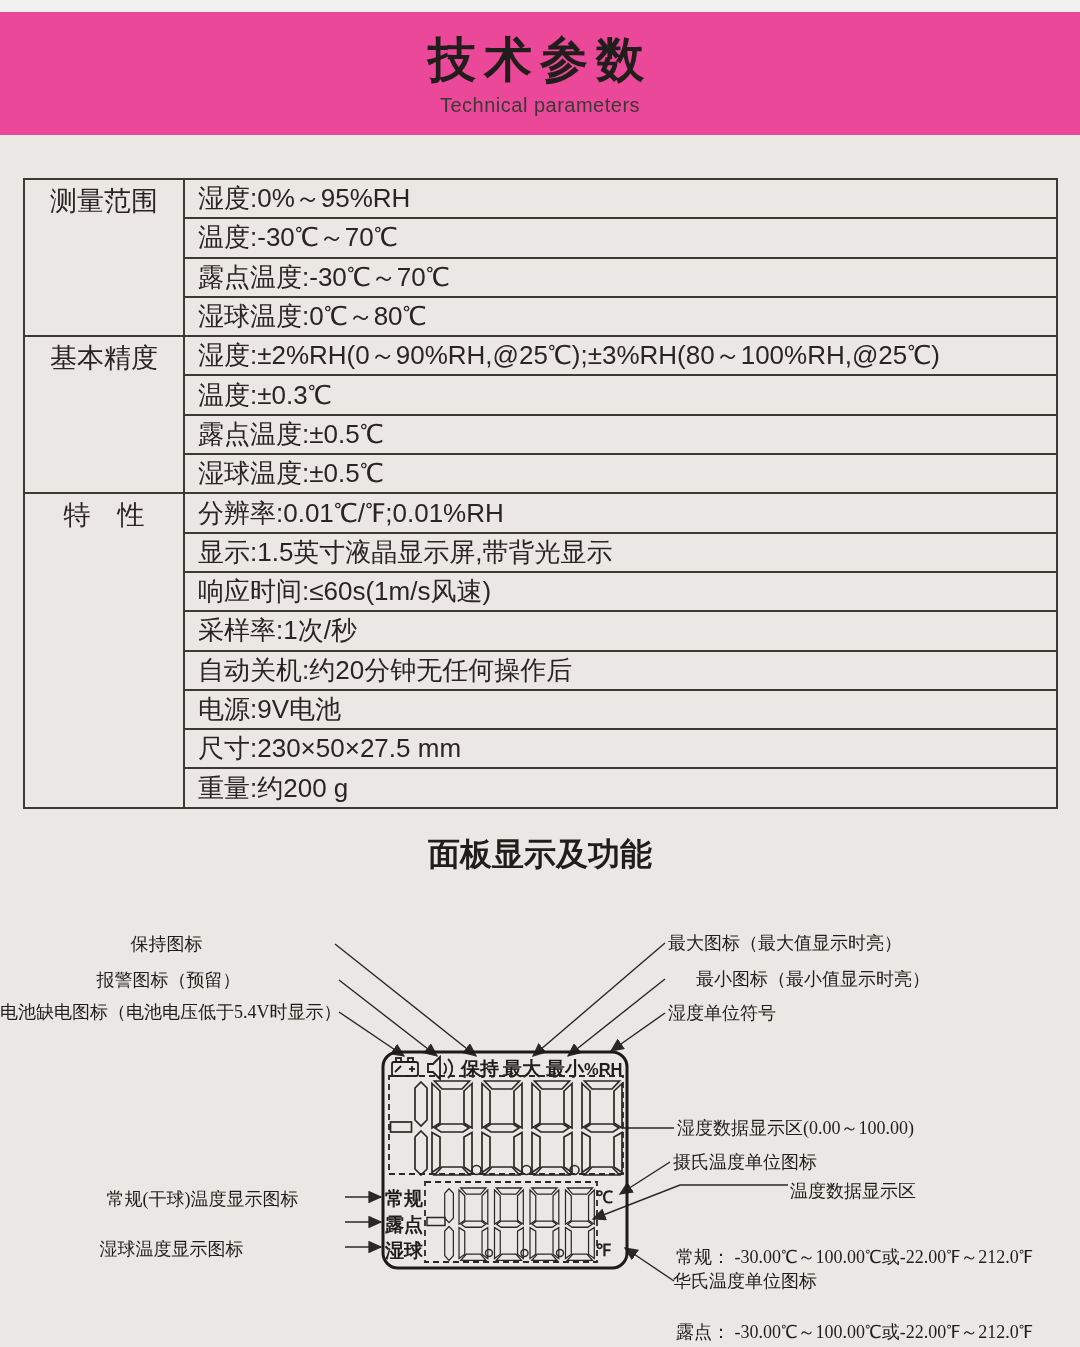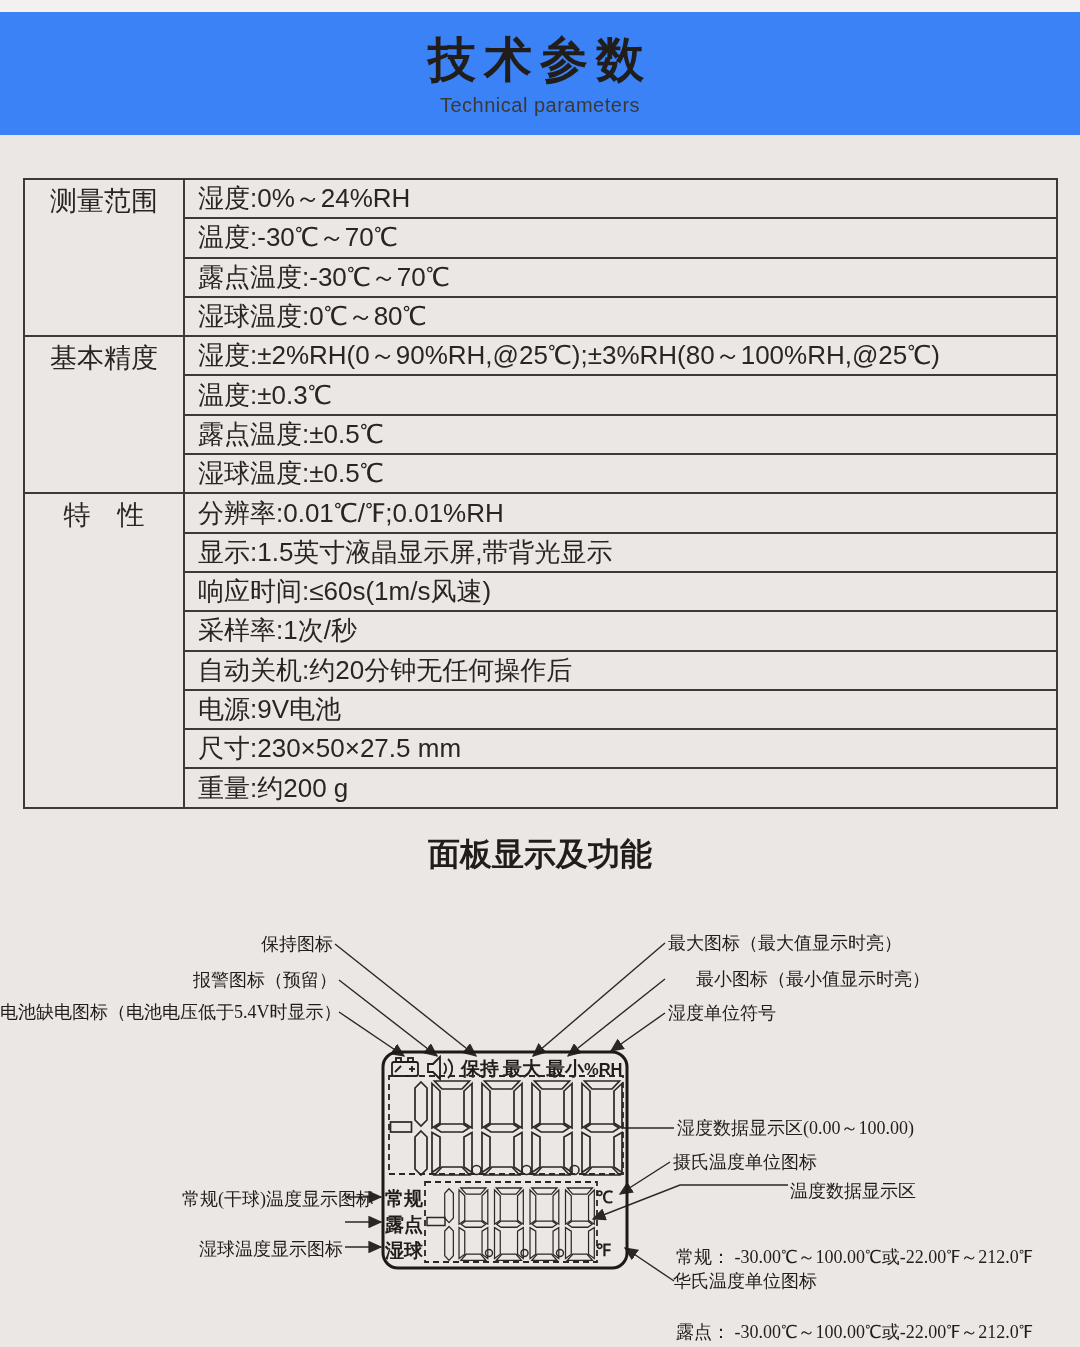--- a/index.html
+++ b/index.html
@@ -1,55 +1,55 @@
 <!DOCTYPE html>
 <html><head>
 <meta charset="utf-8">
 <style>
   html,body{margin:0;padding:0;}
   body{width:1080px;height:1347px;background:#eae7e4;position:relative;overflow:hidden;
        font-family:"Liberation Sans",sans-serif;color:#272320;}
   .page{position:absolute;inset:0;}
   .top-strip{position:absolute;left:0;top:0;width:1080px;height:12px;background:#f2f1ef;}
-  .title-band{position:absolute;left:0;top:12px;width:1080px;height:123px;background:#3b82f6;text-align:center;}
+  .title-band{position:absolute;left:0;top:12px;width:1080px;height:123px;background:#ec4899;text-align:center;}
   .title-band h1{margin:16px 0 0 0;font-size:48px;font-weight:700;letter-spacing:8px;color:#211d1a;}
   .title-band .sub{margin-top:2px;font-size:20px;color:#3c3836;letter-spacing:.5px;}
   
   table.spec{position:absolute;left:23px;top:178px;width:1035px;border-collapse:collapse;table-layout:fixed;border-radius:7px;}
   table.spec td{border:2px solid #3d3935;height:37.3px;font-size:26px;font-weight:500;
                 color:#2a2522;padding:0 0 0 13px;white-space:nowrap;overflow:hidden;}
   table.spec td.gl{width:158px;text-align:center;vertical-align:top;padding:3px 0 0 0;font-size:27px;}
   
   .h2{position:absolute;left:0;top:833px;width:1080px;text-align:center;font-size:32px;font-weight:700;color:#211d1a;}
   
   .diagram{position:absolute;left:0;top:900px;width:1080px;height:447px;}
   .diagram svg{position:absolute;left:0;top:0;}
   .co{position:absolute;font-family:"Liberation Serif",serif;font-size:18px;color:#211d1a;white-space:nowrap;}
-  .co.r{text-align:right;}
+  .co.r{text-align:center;}
   .ranges{position:absolute;left:676px;top:295px;font-family:"Liberation Serif",serif;font-size:18px;
           color:#211d1a;line-height:25px;white-space:pre;}
   .lcd-txt{font-family:"Liberation Sans",sans-serif;font-weight:700;fill:#211d1a;}
 </style>
 </head>
 <body>
 
 <div class="page">
 
   <div class="top-strip"></div>
 
   <div class="title-band">
     <h1>技术参数</h1>
     <div class="sub">Technical parameters</div>
   </div>
 
   <table class="spec">
     <tbody>
       <tr>
         <td class="gl" rowspan="4">测量范围</td>
-        <td>湿度:0%～24%RH</td>
+        <td>湿度:0%～95%RH</td>
       </tr>
       <tr>
           <td>温度:-30℃～70℃</td>
         </tr>
       <tr>
           <td>露点温度:-30℃～70℃</td>
         </tr>
       <tr>
           <td>湿球温度:0℃～80℃</td>
         </tr>

